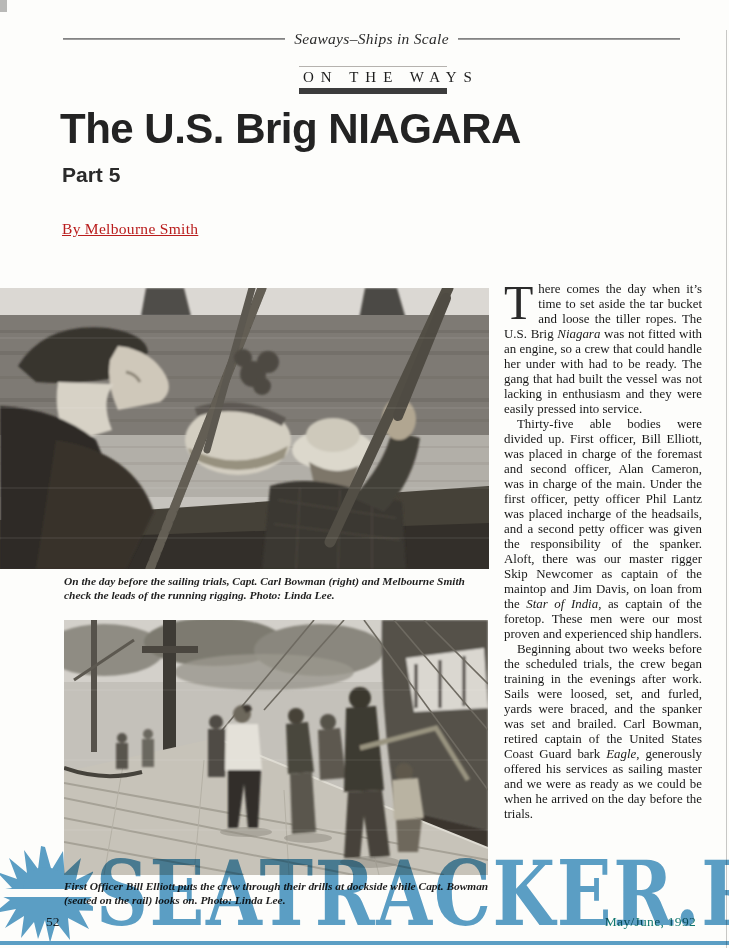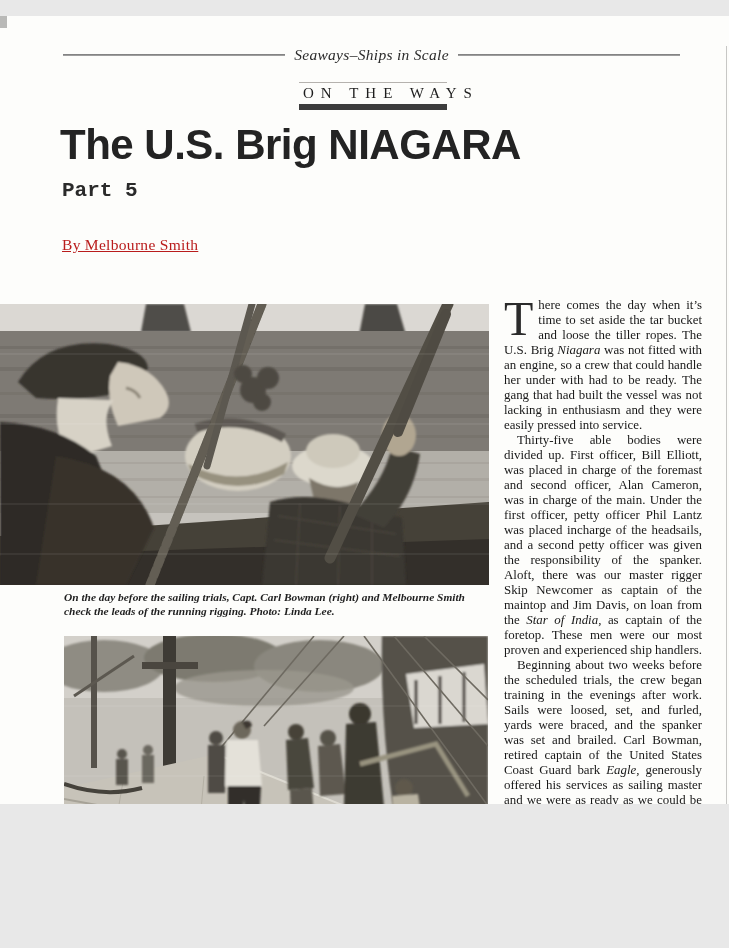--- a/index.html
+++ b/index.html
@@ -1,35 +1,35 @@
 <!DOCTYPE html>
 <html><head>
 <meta charset="utf-8">
 <style>
   html,body{margin:0;padding:0;background:#e8e8e8;}
   .page{
-    position:relative;width:729px;height:788px;margin:16px auto;
+    position:relative;width:729px;height:948px;margin:0 auto;
     background:#fdfdfb;overflow:hidden;
     font-family:"Liberation Serif",serif;color:#1c1c1c;
   }
   
   .masthead{position:absolute;top:30px;left:0;right:0;display:flex;align-items:center;}
   .masthead .rule{height:2px;background:linear-gradient(#777,#aaa);flex:1;}
   .masthead .rule.left{margin-left:63px;}
   .masthead .rule.right{margin-right:49px;}
   .masthead .journal{font-style:italic;font-size:15.5px;color:#2a2a2a;padding:0 9px;white-space:nowrap;letter-spacing:0.3px;}
   
   .onways{position:absolute;top:66px;left:299px;width:148px;text-align:center;}
   .onways .thinline{height:1px;background:#b5b2ae;margin-bottom:2px;}
   .onways .label{font-size:15px;letter-spacing:7px;color:#1d1d1d;white-space:nowrap;display:block;padding-left:4px;}
   .onways .bar{height:6px;background:#3c3c3c;margin-top:2px;}
   
   .title{position:absolute;top:108px;left:60px;font-family:Liberation Sans, sans-serif;font-weight:bold;
     font-size:42px;line-height:1;color:#232323;letter-spacing:-0.5px;white-space:nowrap;}
-  .part{position:absolute;top:163px;left:62px;font-family:Liberation Mono, monospace;font-weight:bold;
+  .part{position:absolute;top:163px;left:62px;font-family:Liberation Sans, sans-serif;font-weight:bold;
     font-size:21px;color:#2a2a2a;}
   .byline{position:absolute;top:220px;left:62px;font-size:15.5px;color:#b91c1c;letter-spacing:0.3px;text-decoration:underline;}
   
   .photo1{position:absolute;top:288px;left:0;width:489px;height:281px;}
   .photo2{position:absolute;top:620px;left:64px;width:424px;height:255px;}
   .photo1 svg,.photo2 svg{display:block;width:100%;height:100%;}
   .caption{position:absolute;left:64px;width:426px;font-size:11.4px;font-weight:bold;font-style:italic;
     line-height:14px;color:#1f1f1f;}
   .caption1{top:574px;}
   .caption2{top:879px;}

